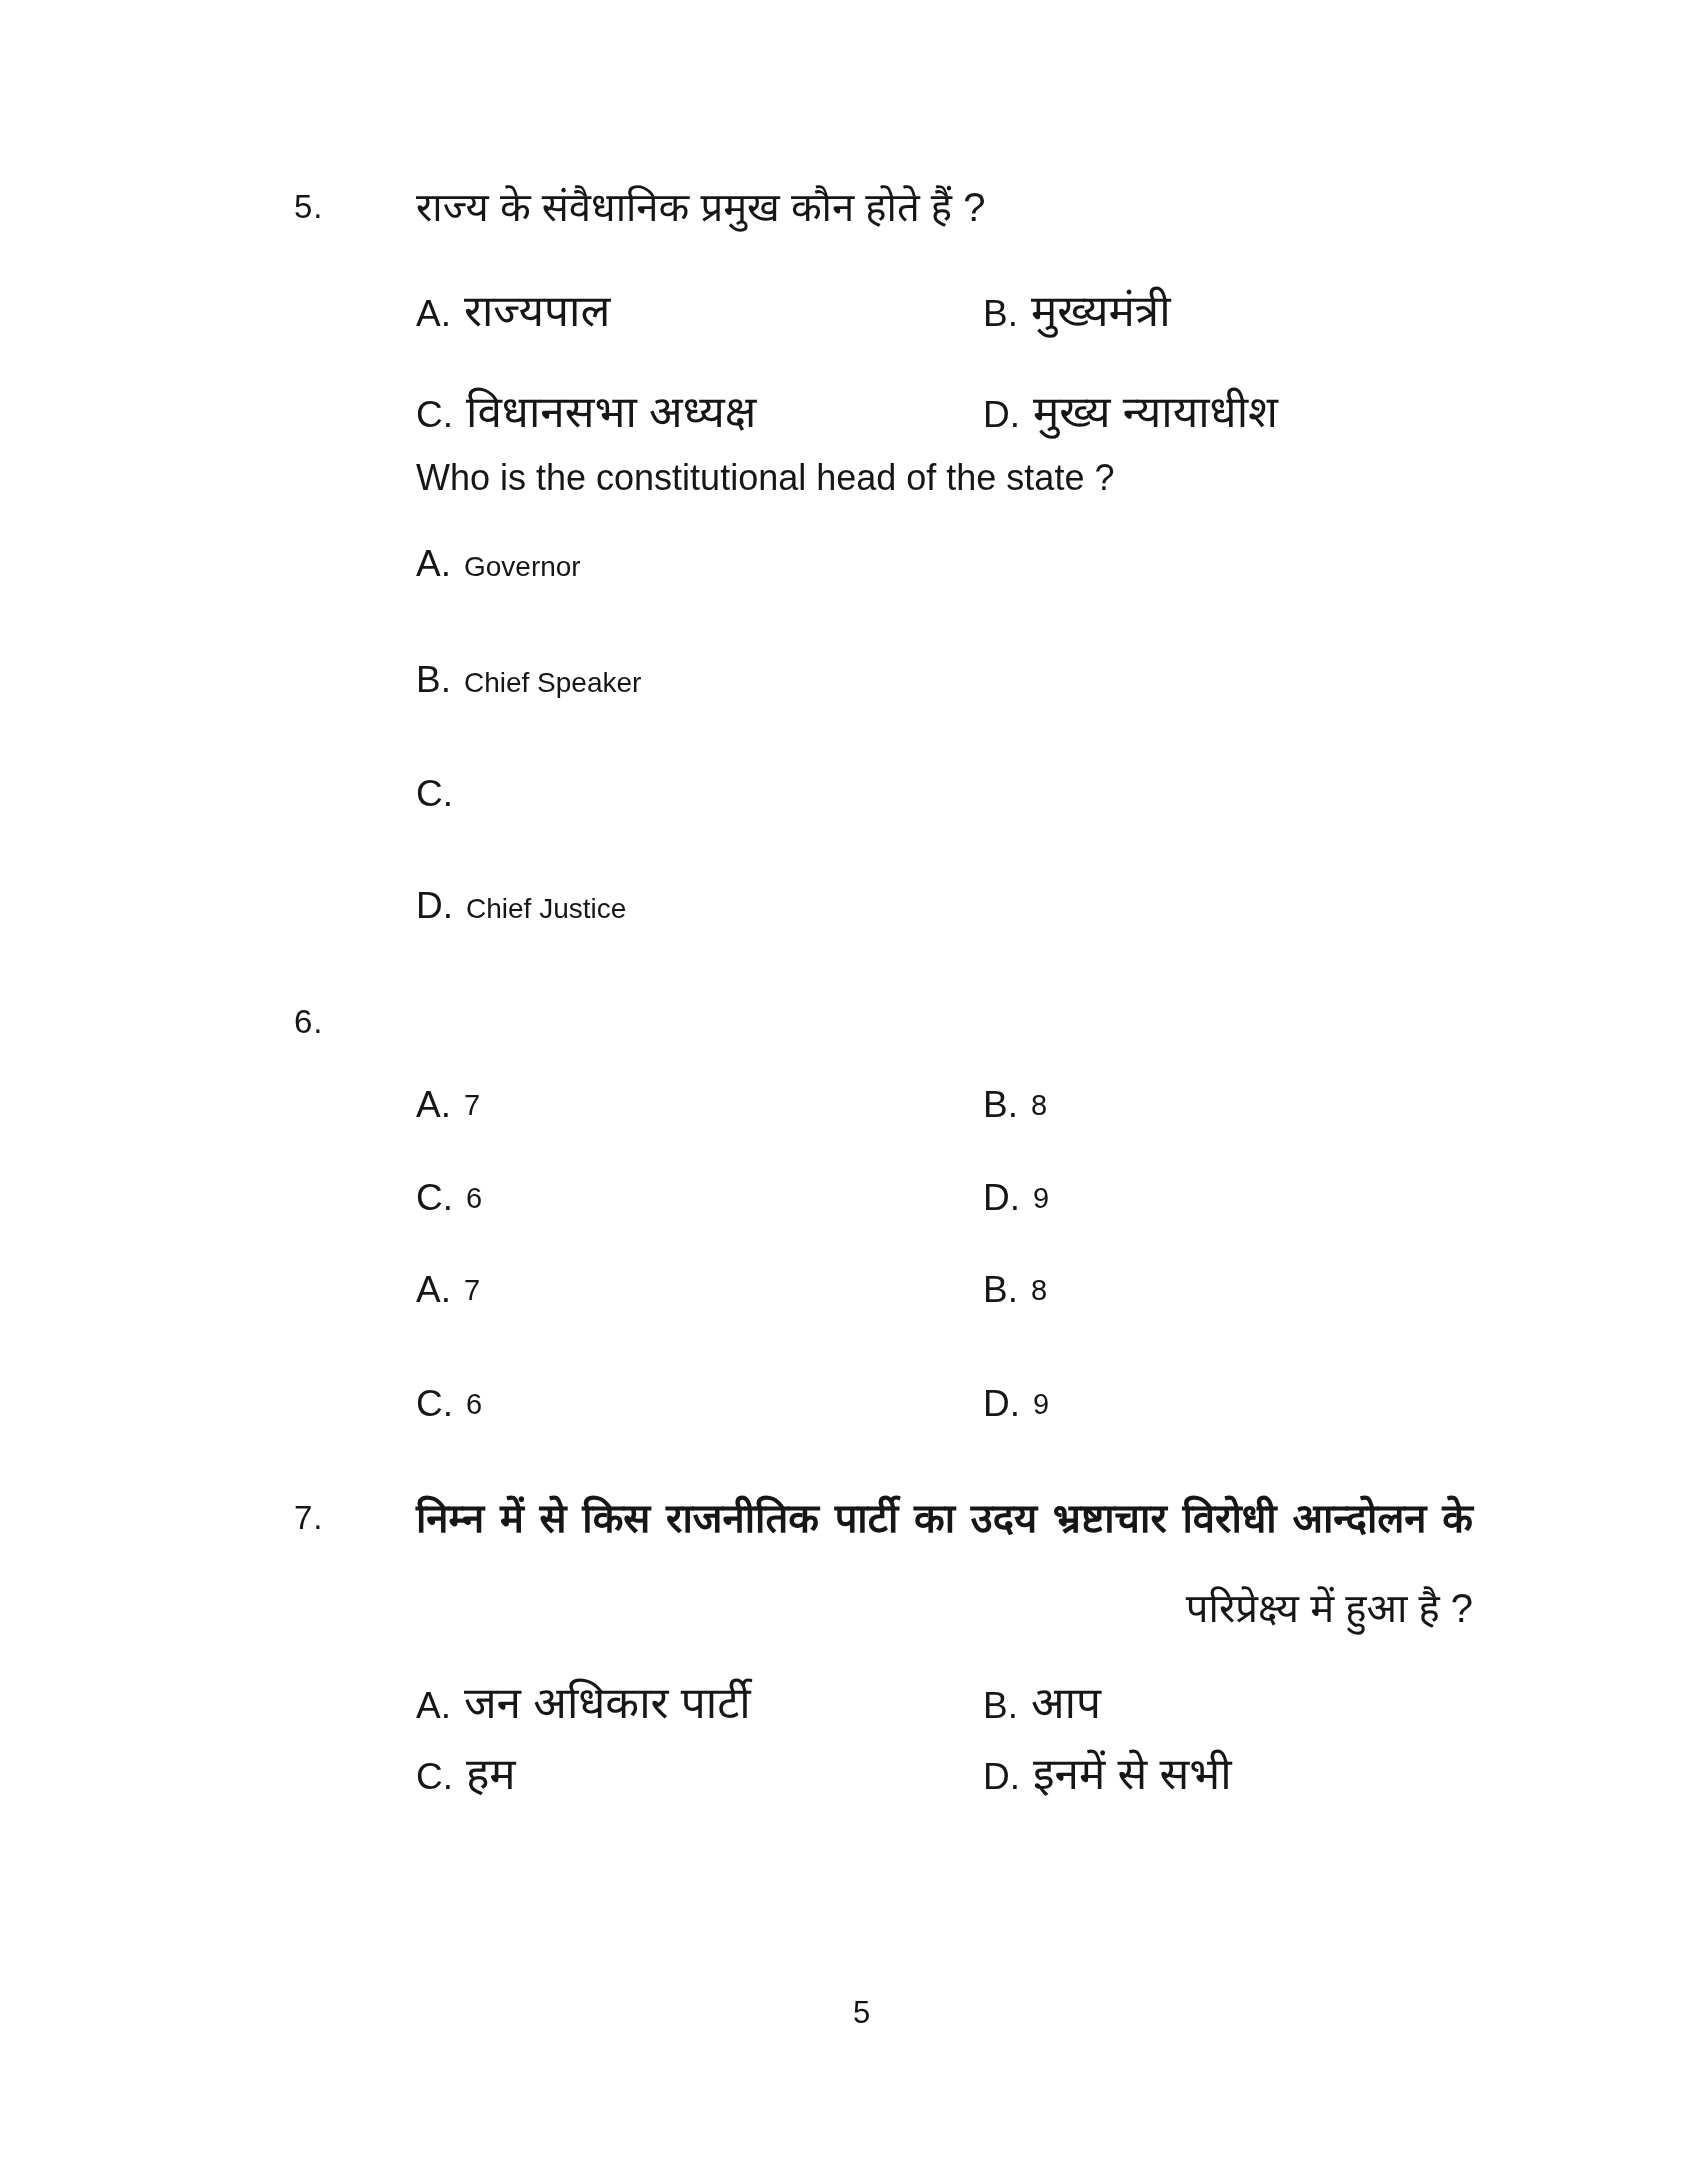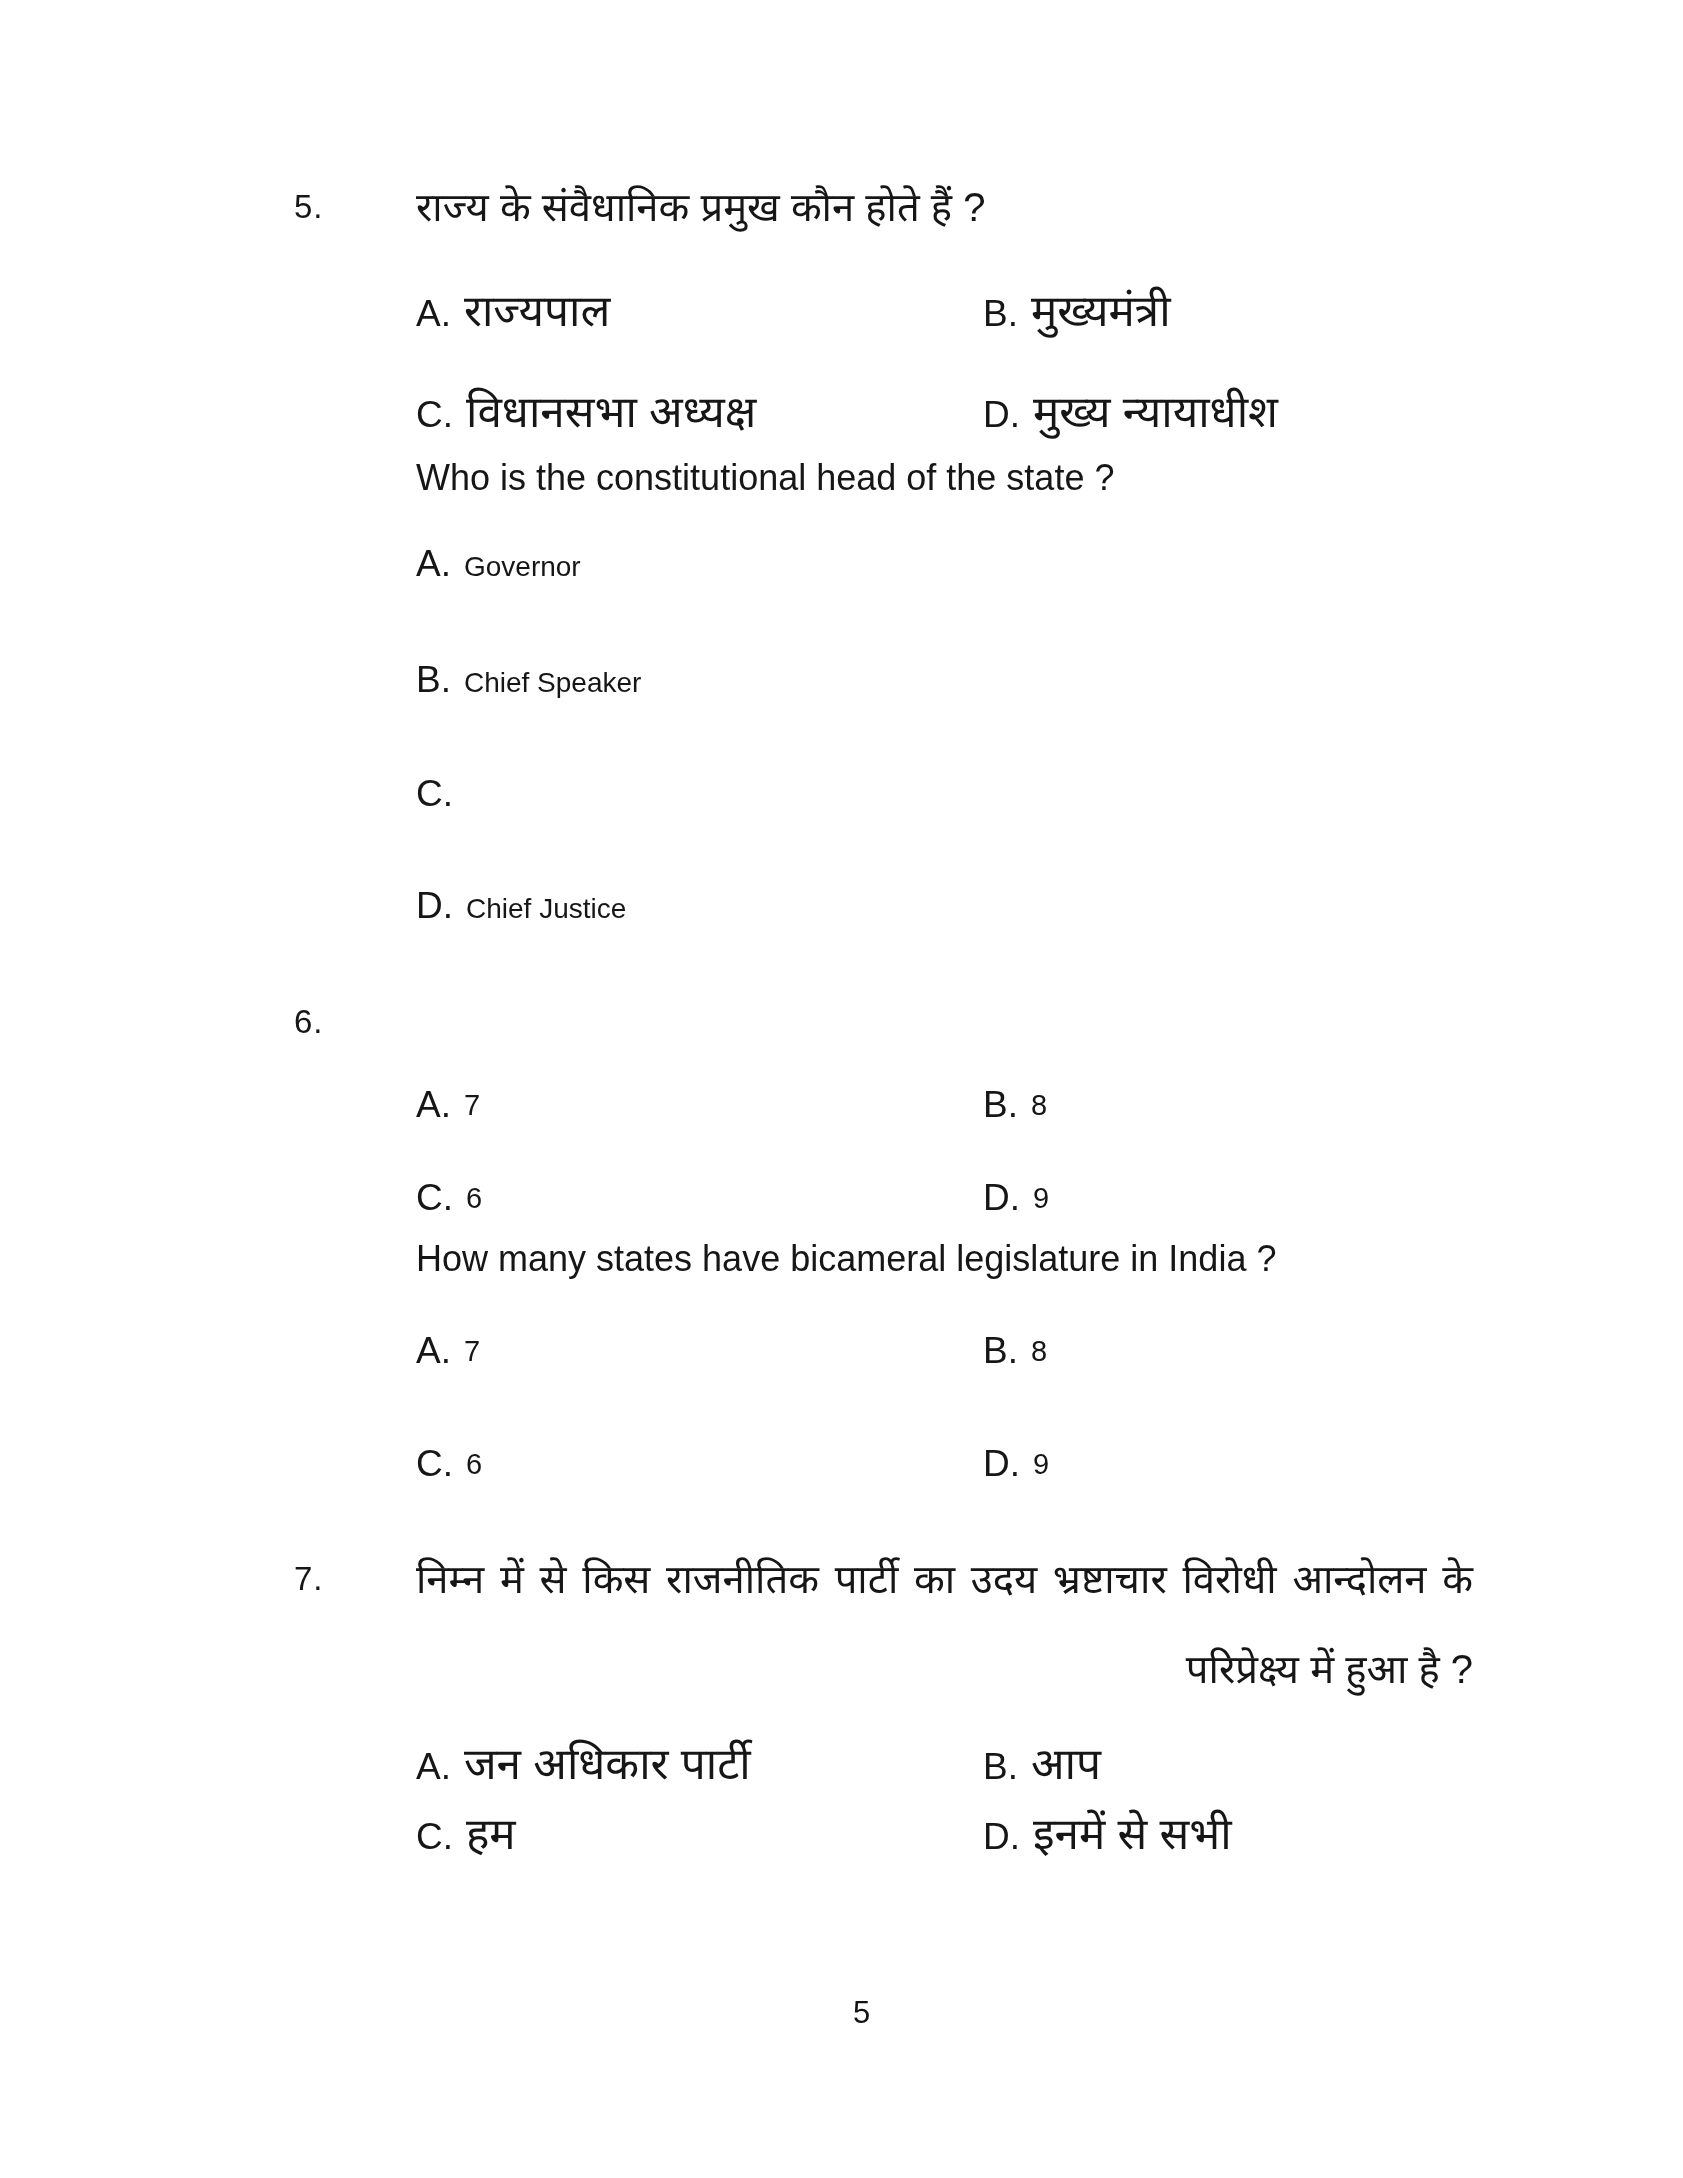--- a/index.html
+++ b/index.html
@@ -53,20 +53,21 @@
 
   
   .opt-stack { margin-left: 416px; }
 
   
   .q7-wrap { flex: 1 1 auto; max-width: 1057px; }
   .justify-line {
     text-align: justify;
     text-align-last: justify;
     width: 1057px;
+    font-weight: bold;
   }
 
   
   .mt-55 { margin-top: 54px; }
   .mt-48 { margin-top: 48px; }
   .mt-41 { margin-top: 18px; }
   .mt-42 { margin-top: 42px; }
   .mt-43 { margin-top: 43px; }
   .mt-45 { margin-top: 45px; }
   .mt-49 { margin-top: 49px; }
@@ -175,21 +176,20 @@
             <span class="opt-gap"></span>
           <span class="opt-text-num">6</span>
         </div>
         <div class="opt">
           <span class="opt-label">D.</span>
             <span class="opt-gap"></span>
           <span class="opt-text-num">9</span>
         </div>
       </div>
 
-      <div class="qtext-en mt-41">How many states have bicameral legislature in India ?</div>
 
       <div class="opt-row mt-48">
         <div class="opt">
           <span class="opt-label">A.</span>
             <span class="opt-gap"></span>
           <span class="opt-text-num">7</span>
         </div>
         <div class="opt">
           <span class="opt-label">B.</span>
             <span class="opt-gap"></span>

